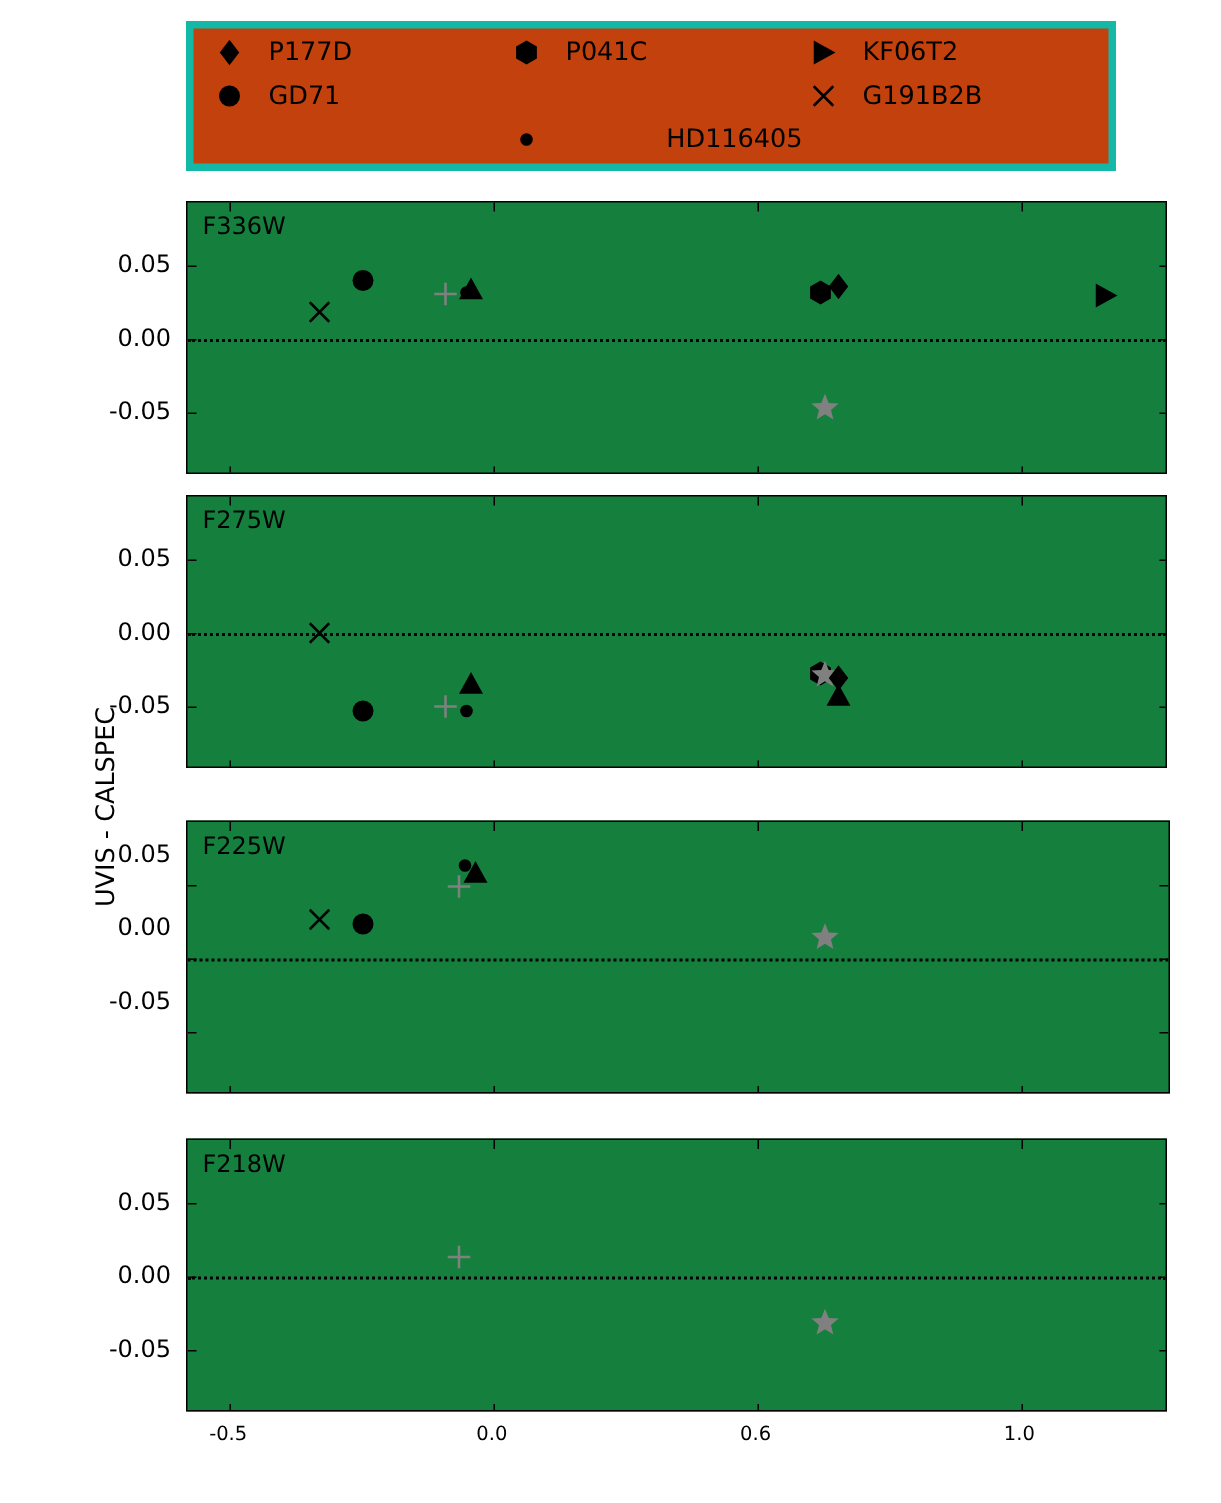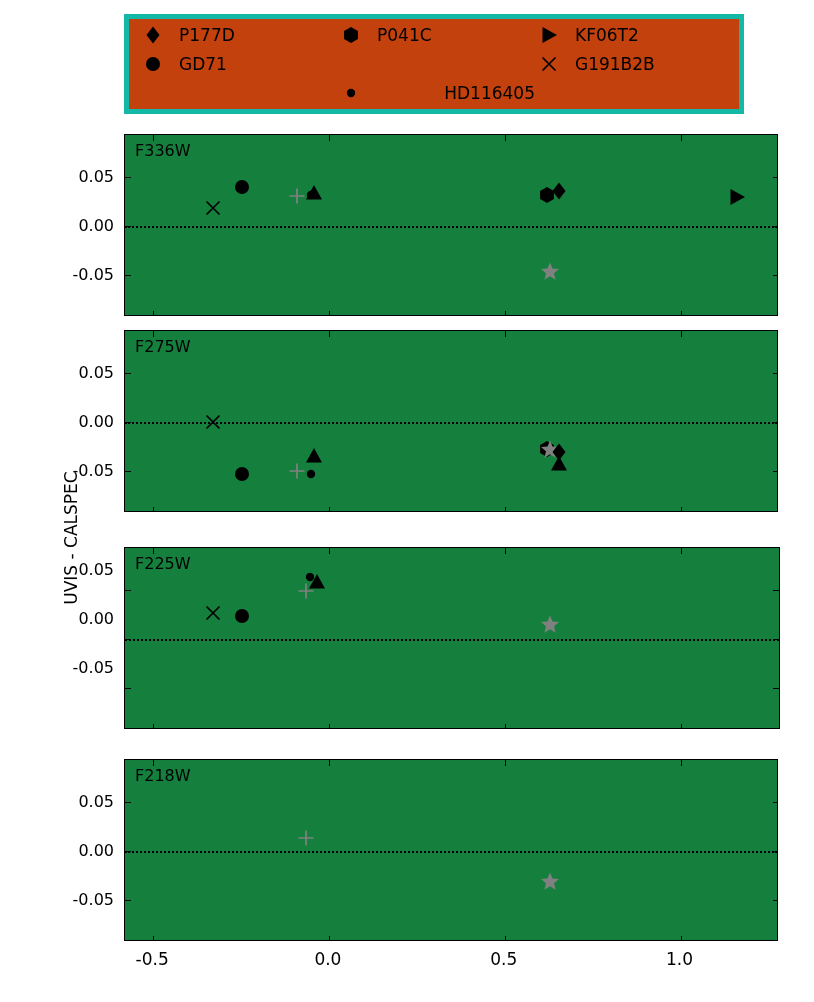--- a/index.html
+++ b/index.html
@@ -102,21 +102,21 @@
     background: #000000;
   }
   .tick-mark-x {
     position: absolute;
     height: 6px;
     width: 1px;
     background: #000000;
   }
   .tick-label-x {
     position: absolute;
-    font-size: 17px;
+    font-size: 13px;
     transform: translateX(-50%);
     white-space: nowrap;
   }
   #ylabel {
     position: absolute;
     left: -4px;
     top: 50%;
     transform: translateY(-50%) rotate(-90deg);
     transform-origin: center center;
     font-size: 17px;
@@ -345,21 +345,21 @@
               <polygon points="11.00,1.50 8.53,7.60 1.96,8.06 7.01,12.30 5.42,18.69 11.00,15.20 16.58,18.69 14.99,12.30 20.04,8.06 13.47,7.60" fill="#808080"></polygon>
             </svg></div>
           <div class="panel-label">F225W</div>
         </div>
       </div>
       <div class="tick-label-y" style="top: 899.457px; left: 46px; width: 68px;">-0.05</div>
       <div class="tick-label-y" style="top: 850px; left: 46px; width: 68px;">0.00</div>
       <div class="tick-label-y" style="top: 800.543px; left: 46px; width: 68px;">0.05</div>
       <div class="tick-label-x" style="left: 152.129px; top: 949px;">-0.5</div>
       <div class="tick-label-x" style="left: 327.935px; top: 949px;">0.0</div>
-      <div class="tick-label-x" style="left: 503.742px; top: 949px;">0.5</div>
+      <div class="tick-label-x" style="left: 503.742px; top: 949px;">0.6</div>
       <div class="tick-label-x" style="left: 679.548px; top: 949px;">1.0</div>
       <div class="panel" style="left: 124px; top: 759px; width: 654px; height: 182px;">
         <div class="panel-inner">
           <div class="zeroline" style="top: 91px;"></div>
           <div class="tick-mark-y" style="left: 0px; top: 140.457px;"></div>
           <div class="tick-mark-y" style="left: 648px; top: 140.457px;"></div>
           <div class="tick-mark-y" style="left: 0px; top: 91px;"></div>
           <div class="tick-mark-y" style="left: 648px; top: 91px;"></div>
           <div class="tick-mark-y" style="left: 0px; top: 41.5435px;"></div>
           <div class="tick-mark-y" style="left: 648px; top: 41.5435px;"></div>

